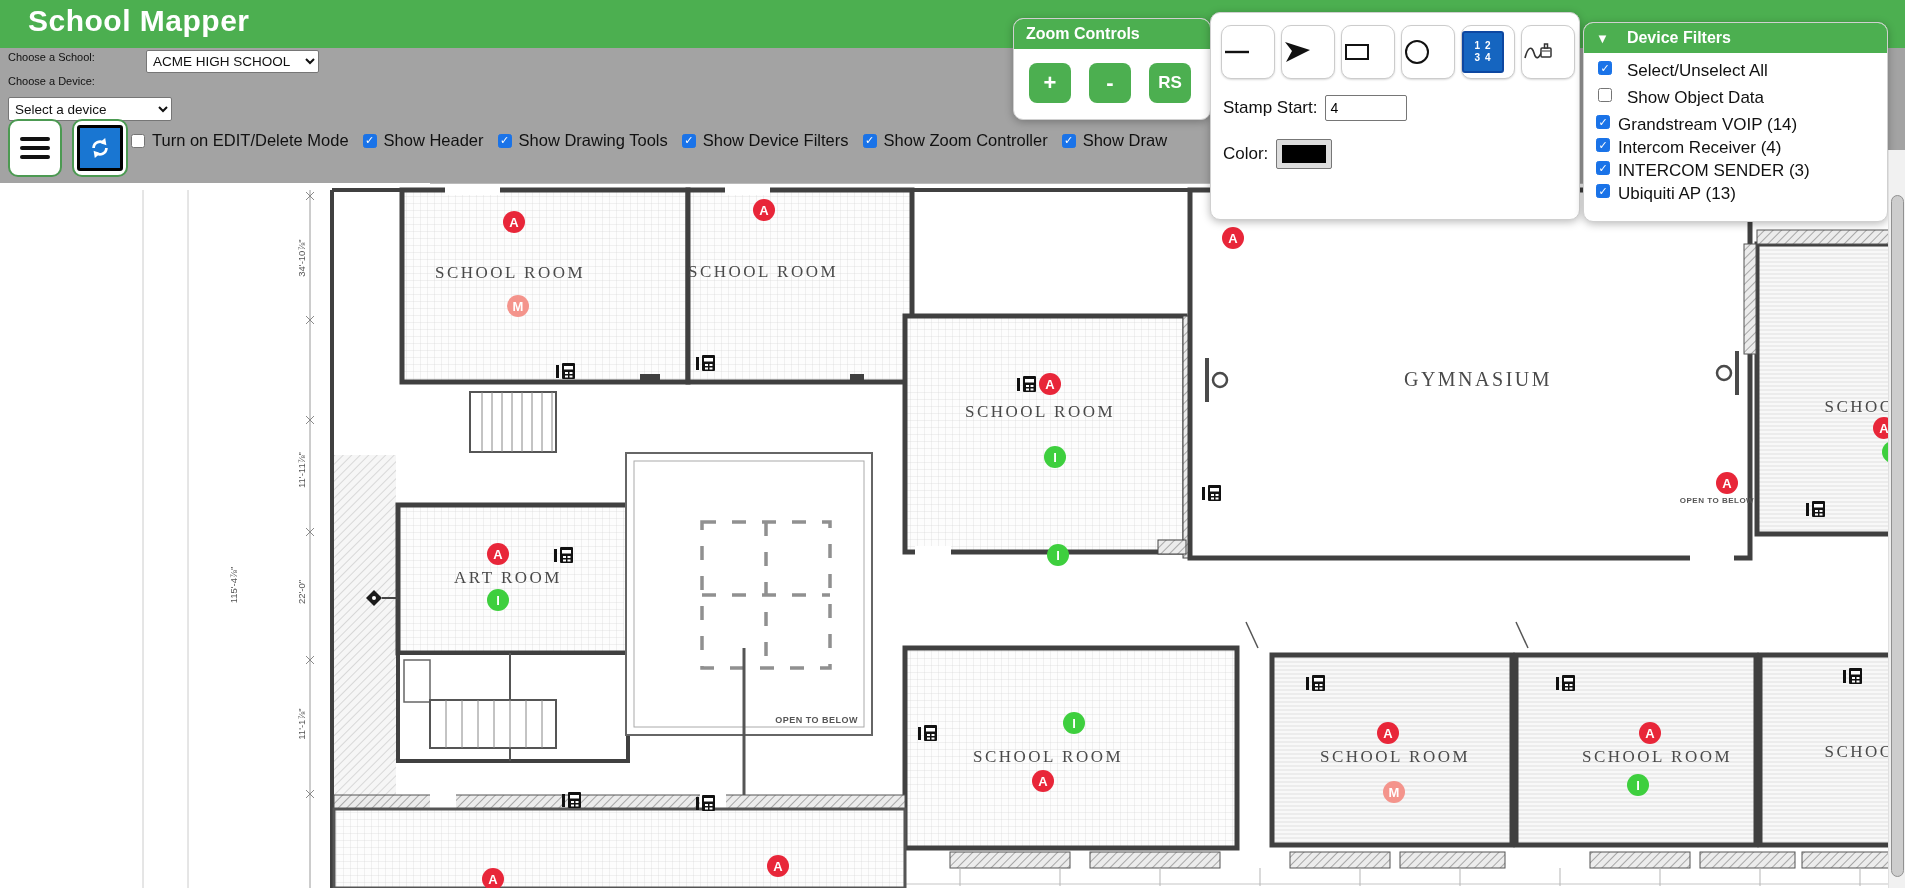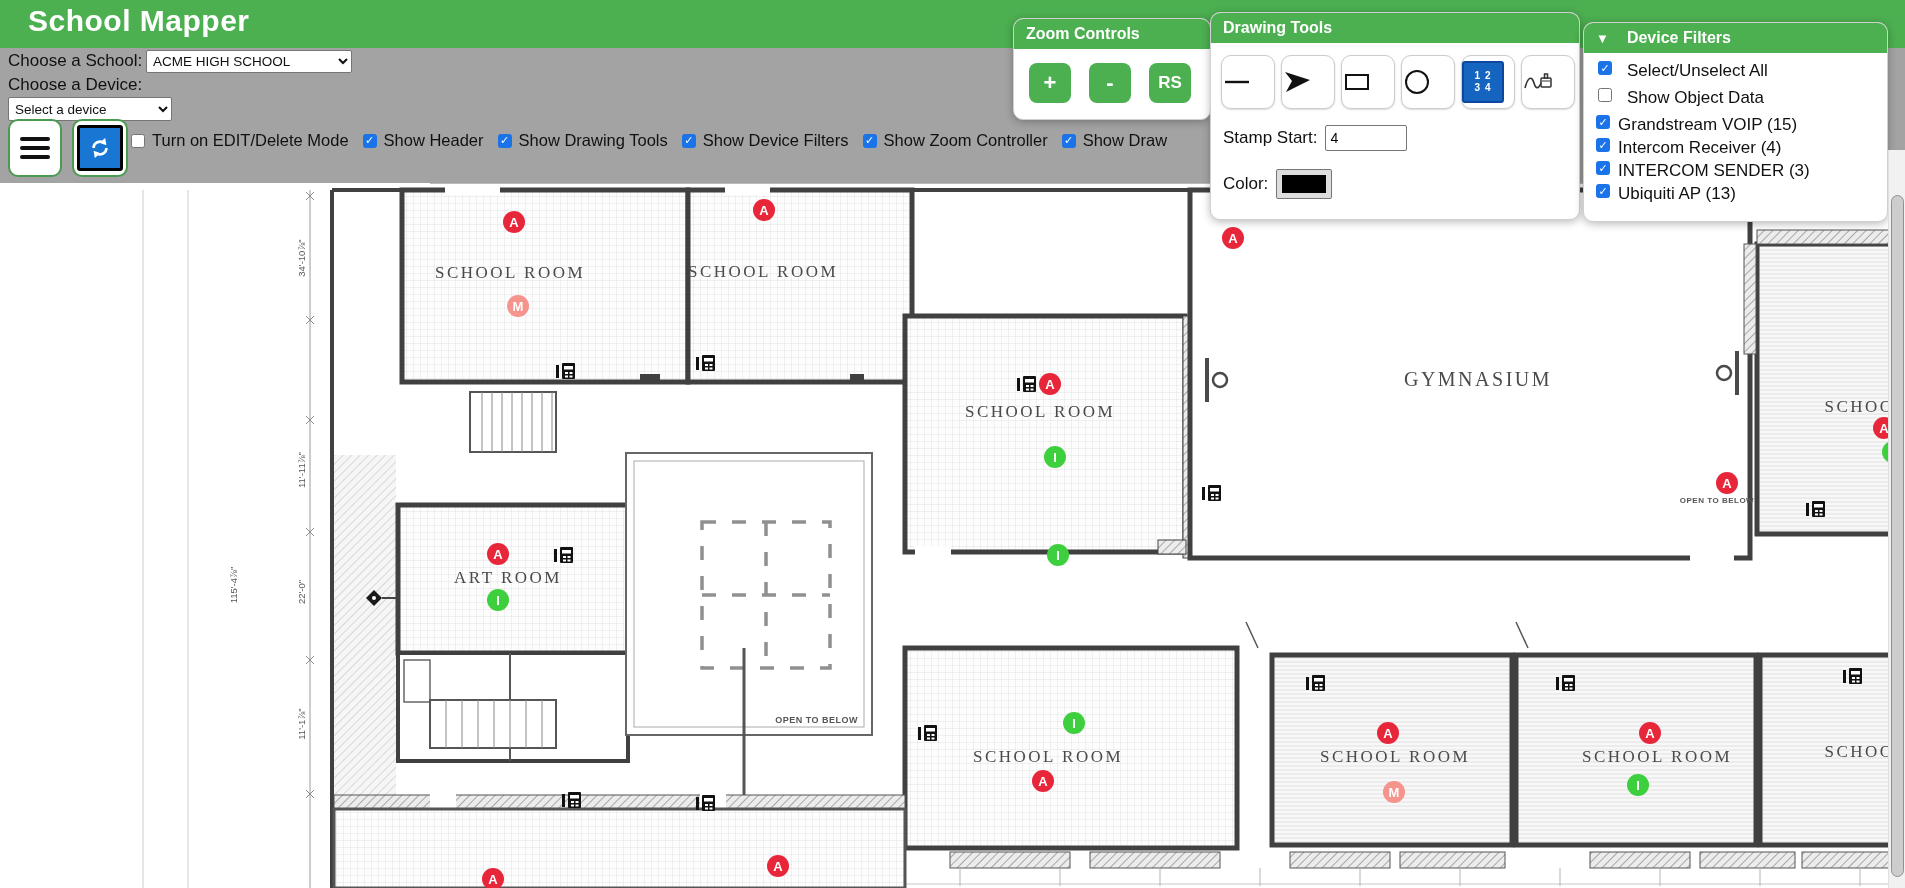--- a/index.html
+++ b/index.html
@@ -4,24 +4,24 @@
 <style>
   html,body{margin:0;padding:0;}
   body{font-family:"Liberation Sans","DejaVu Sans",sans-serif;background:#f5f5f5;}
   #stage{position:relative;width:1905px;height:888px;overflow:hidden;background:#a3a3a3;}
 
   
   .appbar{position:absolute;left:0;top:0;width:1905px;height:48px;background:#4caf50;}
   .appbar h1{margin:0;padding:4px 0 0 28px;font-size:30px;font-weight:bold;color:#fff;letter-spacing:.5px;}
 
   
-  .fieldlabel{position:absolute;font-size:17px;color:#111;}
+  .fieldlabel{position:absolute;font-size:11px;color:#111;}
   select.native{position:absolute;font-size:13.5px;font-family:"Liberation Sans",sans-serif;
     border:1px solid #767676;border-radius:2px;background:#fff;color:#111;padding:1px 2px;}
-  #school-select{left:146px;top:50px;width:206px;height:23px;}
+  #school-select{left:146px;top:50px;width:173px;height:23px;}
   #device-select{left:8px;top:97px;width:164px;height:24px;}
 
   
   .sqbtn{position:absolute;background:#fff;border:2px solid #4c9a52;border-radius:10px;
     display:flex;align-items:center;justify-content:center;cursor:pointer;}
   #menu-btn{left:8px;top:119px;width:50px;height:54px;flex-direction:column;gap:5px;}
   #menu-btn i{display:block;width:30px;height:4px;background:#111;border-radius:2px;}
   #refresh-btn{left:72px;top:119px;width:52px;height:54px;}
   #refresh-btn .tile{width:40px;height:40px;background:#1976d2;border:3px solid #000;border-radius:3px;
     display:flex;align-items:center;justify-content:center;}
@@ -422,21 +422,20 @@
   <div class="panel" id="zoom-panel">
     <div class="ptitle">Zoom Controls</div>
     <div class="pbody">
       <button class="zbtn">+</button>
       <button class="zbtn">-</button>
       <button class="zbtn rs">RS</button>
     </div>
   </div>
 
   <div class="panel" id="draw-panel">
-    <div class="ptitle">Drawing Tools</div>
     <div class="tools">
       <div class="toolbtn">
         <svg width="30" height="30" viewBox="0 0 30 30">
             <line x1="3" y1="15" x2="27" y2="15" stroke="#111" stroke-width="2.4"></line>
           </svg>
       </div>
       <div class="toolbtn">
         <svg width="30" height="30" viewBox="0 0 30 30">
             <polygon points="3,5 28,13 4,25 10,14" fill="#111"></polygon>
           </svg>
@@ -487,21 +486,21 @@
         <label class="df-item loose">
           <span class="cb on"></span>
           <span>Select/Unselect All</span>
         </label>
         <label class="df-item loose">
           <span class="cb"></span>
           <span>Show Object Data</span>
         </label>
         <label class="df-item tight">
           <span class="cb on"></span>
-          <span>Grandstream VOIP (15)</span>
+          <span>Grandstream VOIP (14)</span>
         </label>
         <label class="df-item tight">
           <span class="cb on"></span>
           <span>Intercom Receiver (4)</span>
         </label>
         <label class="df-item tight">
           <span class="cb on"></span>
           <span>INTERCOM SENDER (3)</span>
         </label>
         <label class="df-item tight">

